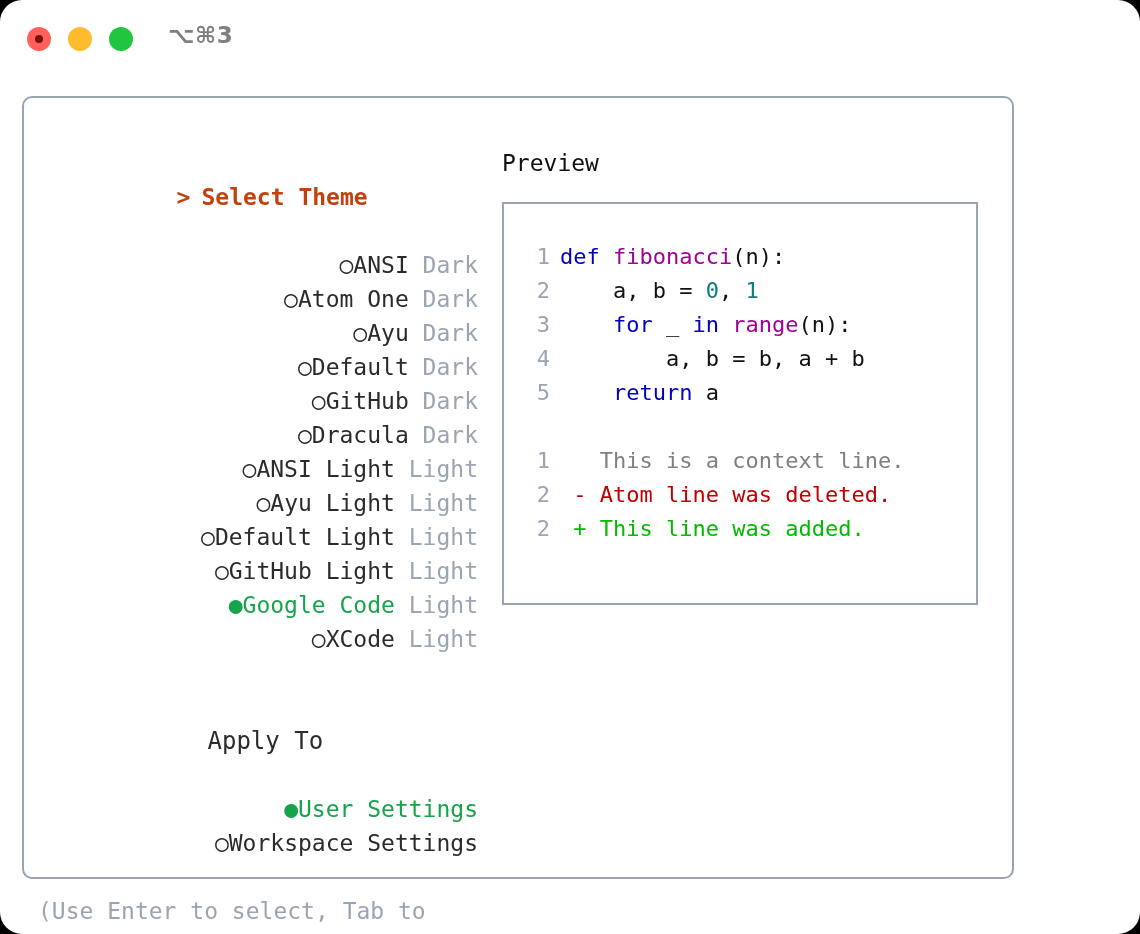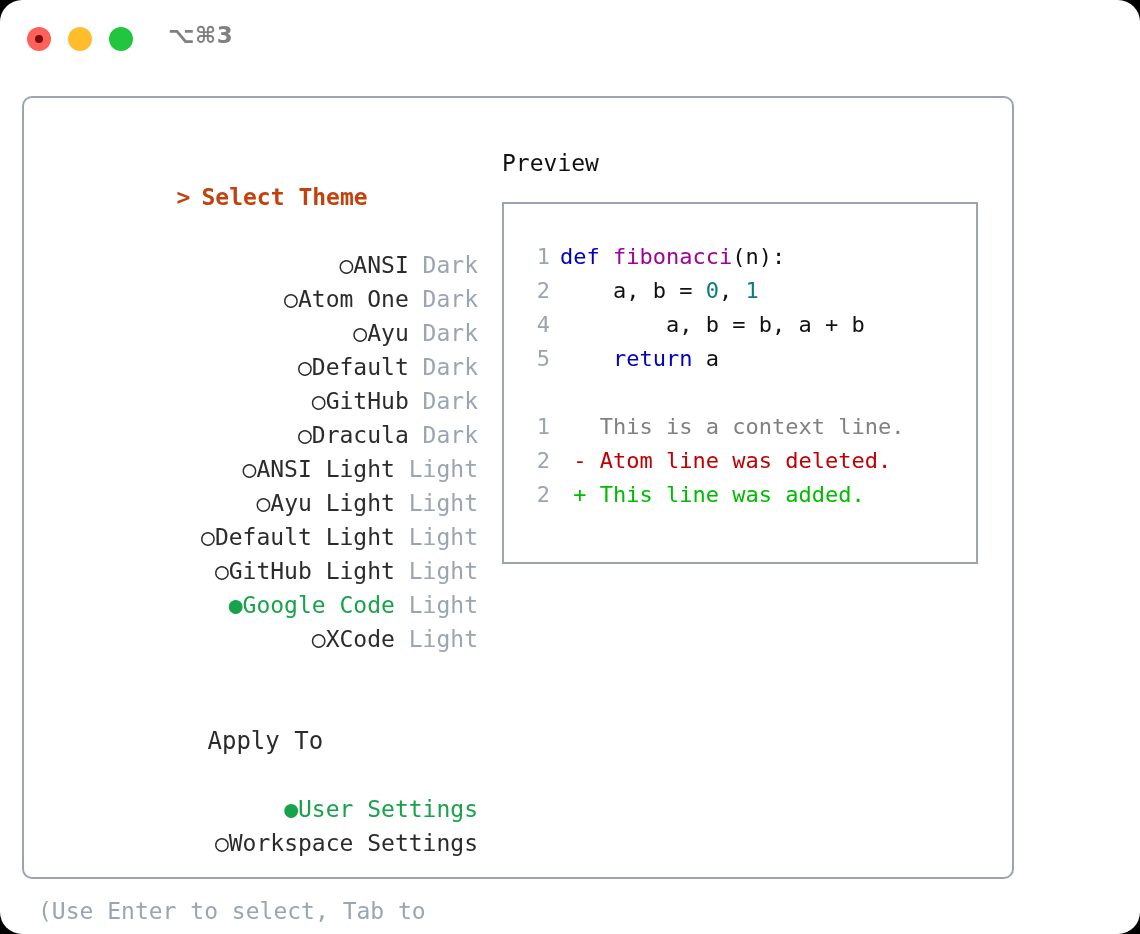--- a/index.html
+++ b/index.html
@@ -149,21 +149,21 @@
     width: 500px;
   }
   .preview-title {
     font-size: 23px;
     color: #111111;
     line-height: 34px;
   }
   .preview-box {
     margin-top: 22px;
     width: 476px;
-    height: 362px;
+    height: 403px;
     border: 2px solid #9aa5b1;
     box-sizing: border-box;
     background: #ffffff;
     padding: 36px 0 0 18px;
   }
 
   .code-line {
     font-size: 22px;
     line-height: 34px;
     white-space: pre;
@@ -239,20 +239,21 @@
         <div class="hint">(Use Enter to select, Tab to change focus)</div>
       </div>
 
       <div class="right-col">
         <div class="preview-title">Preview</div>
 
         <div class="preview-box">
           <div id="code-block">
               <div class="code-line"><span class="lnum">1</span><span class="kw">def</span><span class="pl"> </span><span class="fn">fibonacci</span><span class="pl">(n):</span></div>
               <div class="code-line"><span class="lnum">2</span><span class="pl">    a, b = </span><span class="num">0</span><span class="pl">, </span><span class="num">1</span></div>
+              <div class="code-line"><span class="lnum">3</span><span class="pl">    </span><span class="kw">for</span><span class="pl"> _ </span><span class="kw">in</span><span class="pl"> </span><span class="fn">range</span><span class="pl">(n):</span></div>
               <div class="code-line"><span class="lnum">4</span><span class="pl">        a, b = b, a + b</span></div>
               <div class="code-line"><span class="lnum">5</span><span class="pl">    </span><span class="kw">return</span><span class="pl"> a</span></div>
             </div>
           <div class="diff-gap"></div>
           <div id="diff-block">
               <div class="diff-line"><span class="lnum">1</span><span class="diff-ctx">   This is a context line.</span></div>
               <div class="diff-line"><span class="lnum">2</span><span class="diff-del"> - Atom line was deleted.</span></div>
               <div class="diff-line"><span class="lnum">2</span><span class="diff-add"> + This line was added.</span></div>
             </div>
         </div>

